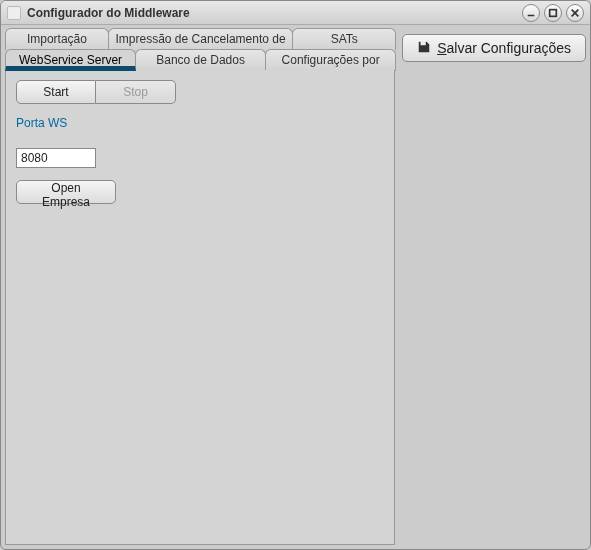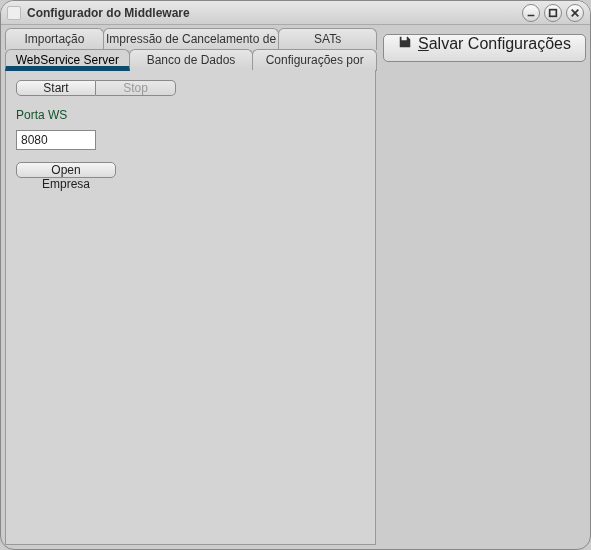--- a/index.html
+++ b/index.html
@@ -9,21 +9,21 @@
       background: #cccccc;
       width: 591px;
       height: 550px;
       overflow: hidden;
     }
     .window {
       width: 591px;
       height: 550px;
       background: #cccccc;
       border: 1px solid #888;
-      border-radius: 14px;
+      border-radius: 6px;
       display: flex;
       flex-direction: column;
       overflow: hidden;
     }
     .titlebar {
       background: linear-gradient(to bottom, #e8e8e8, #cfcfcf);
       height: 24px;
       display: flex;
       align-items: center;
       justify-content: space-between;
@@ -115,21 +115,21 @@
       border-top: none;
       background: #d4d4d4;
       margin-top: -1px;
       padding: 10px;
       display: flex;
       flex-direction: column;
       position: relative;
       z-index: 1;
     }
     .btn {
-      height: 16px;
+      height: 24px;
       padding: 0 12px;
       background: linear-gradient(to bottom, #f5f5f5, #dcdcdc);
       border: 1px solid #8a8a8a;
       border-radius: 5px;
       color: #222;
       cursor: pointer;
       font-size: 12px;
     }
     .btn:disabled, .btn.disabled {
       color: #9a9a9a;
@@ -148,22 +148,22 @@
     .startstop .btn:first-child {
       border-top-right-radius: 0;
       border-bottom-right-radius: 0;
     }
     .startstop .btn:last-child {
       border-top-left-radius: 0;
       border-bottom-left-radius: 0;
       border-left: none;
     }
     .field-label {
-      color: #14532d;
-      margin-bottom: 8px;
+      color: #0369a1;
+      margin-bottom: 18px;
       display: block;
     }
     .text-input {
       width: 80px;
       height: 20px;
       border: 1px solid #888;
       background: #fff;
       color: #222;
       padding: 0 4px;
       font-size: 12px;
@@ -173,29 +173,29 @@
       width: 100px;
     }
 
     .footer {
       display: flex;
       justify-content: flex-end;
       padding-top: 6px;
     }
     .save-btn {
       display: flex;
-      align-items: flex-start;
+      align-items: center;
       gap: 6px;
       height: 28px;
       padding: 0 14px;
       background: linear-gradient(to bottom, #f6f6f6, #dcdcdc);
       border: 1px solid #8a8a8a;
       border-radius: 5px;
       cursor: pointer;
-      font-size: 16px;
+      font-size: 14px;
       color: #222;
       margin-left: 7px;
     }
     .save-btn .ul { text-decoration: underline; }
     .save-icon svg { width: 14px; height: 14px; }
   </style>
 </head>
 <body>
 
 <div class="window">

